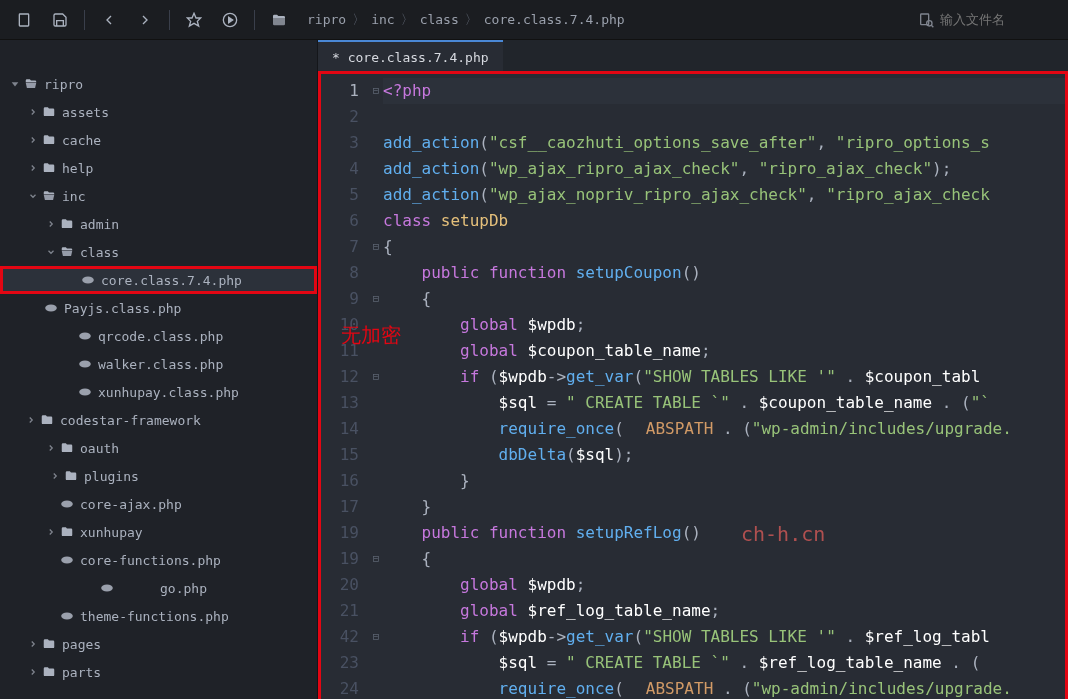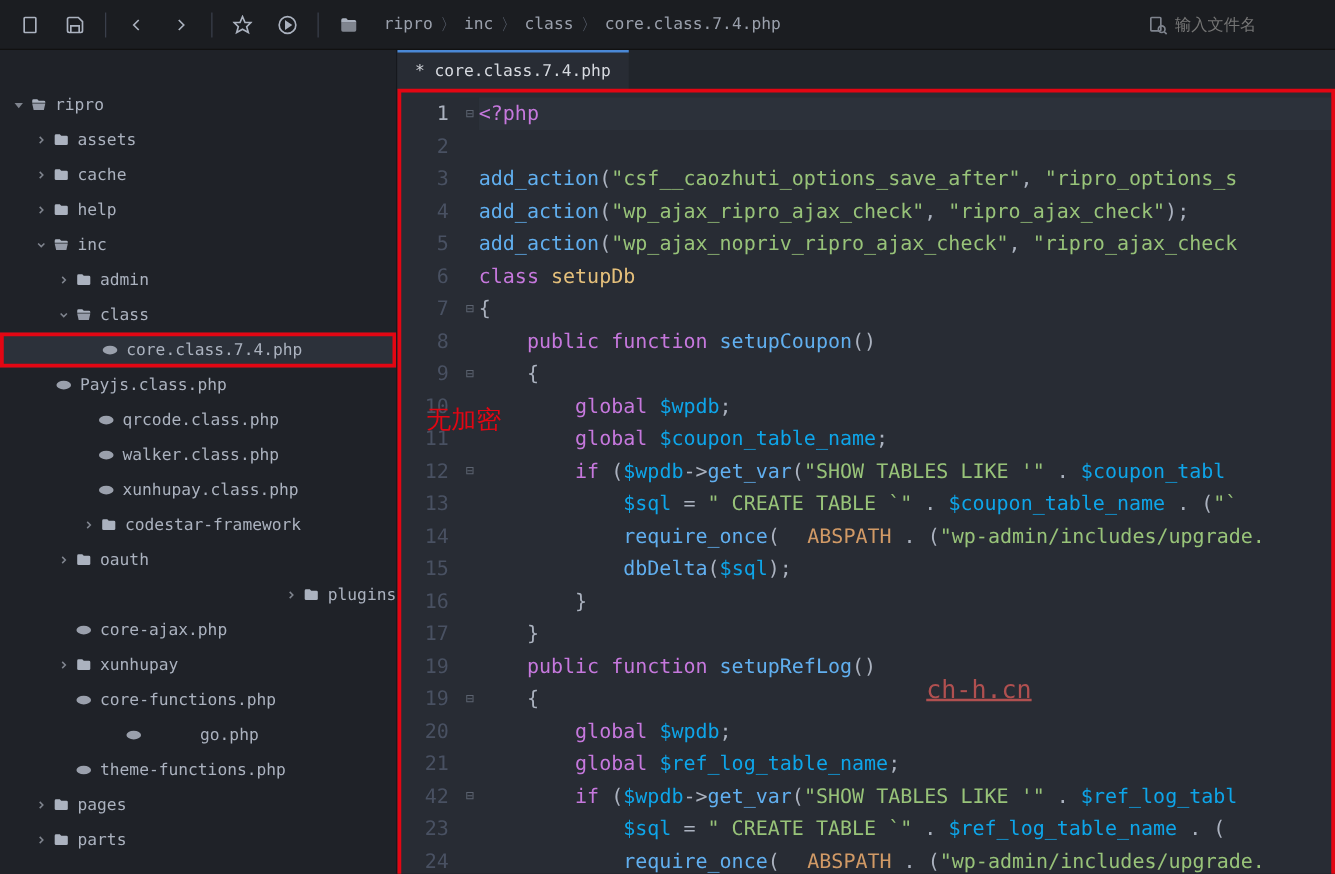--- a/index.html
+++ b/index.html
@@ -28,21 +28,21 @@
 .gutter { width: 48px; text-align: right; color: #495162; padding-right: 10px; padding-top: 4px; user-select: none; }
 .gutter .ln { height: 26px; }
 .gutter .ln.active { color: #abb2bf; }
 .fold-col { width: 14px; padding-top: 4px; color: #5c6370; font-size: 11px; }
 .fold-col .fm { height: 26px; display: flex; align-items: center; justify-content: center; }
 .code { flex: 1; padding-top: 4px; white-space: pre; overflow: hidden; }
 .code .line { height: 26px; }
 .tok-keyword { color: #c678dd; }
 .tok-func { color: #61afef; }
 .tok-string { color: #98c379; }
-.tok-var { color: #0ea5e9; text-align: right; }
+.tok-var { color: #ffffff; text-align: right; }
 .tok-const { color: #d19a66; margin-left: 22px; }
 .tok-punct { color: #abb2bf; }
 .tok-plain { color: #abb2bf; }
 .tok-class { color: #e5c07b; }
 .overlay-red { position: absolute; color: #e30613; font-size: 20px; font-weight: 400; pointer-events: none; }
 .overlay-wm { position: absolute; color: #b05050; font-size: 20px; font-family: Consolas, monospace; pointer-events: none; }
 .line.hl { background: #2c313a; }
 </style>
 </head>
 <body>
@@ -243,21 +243,21 @@
       </div>
       <div class="tree-item" style="padding-left: 62px;">
         <span class="chevron"></span>
         <span class="icon">
           <svg width="14" height="14" viewBox="0 0 24 24" fill="currentColor" style="color:#9aa0ac">
             <ellipse cx="12" cy="12" rx="10" ry="6"></ellipse>
           </svg>
         </span>
         <span>xunhupay.class.php</span>
       </div>
-      <div class="tree-item" style="padding-left: 64px;">
+      <div class="tree-item" style="padding-left: 24px;">
         <span class="chevron">
           <svg width="10" height="10" viewBox="0 0 24 24" fill="none" stroke="currentColor" stroke-width="3">
             <polyline points="9 18 15 12 9 6"></polyline>
           </svg>
         </span>
         <span class="icon">
           <svg width="14" height="14" viewBox="0 0 24 24" fill="currentColor">
             <path d="M3 6a2 2 0 0 1 2-2h5l2 2h7a2 2 0 0 1 2 2v9a2 2 0 0 1-2 2H5a2 2 0 0 1-2-2V6z"></path>
           </svg>
         </span>
@@ -269,21 +269,21 @@
             <polyline points="9 18 15 12 9 6"></polyline>
           </svg>
         </span>
         <span class="icon">
           <svg width="14" height="14" viewBox="0 0 24 24" fill="currentColor">
             <path d="M3 6a2 2 0 0 1 2-2h5l2 2h7a2 2 0 0 1 2 2v9a2 2 0 0 1-2 2H5a2 2 0 0 1-2-2V6z"></path>
           </svg>
         </span>
         <span>oauth</span>
       </div>
-      <div class="tree-item" style="padding-left: 34px; justify-content: flex-end;">
+      <div class="tree-item" style="padding-left: 48px;">
         <span class="chevron">
           <svg width="10" height="10" viewBox="0 0 24 24" fill="none" stroke="currentColor" stroke-width="3">
             <polyline points="9 18 15 12 9 6"></polyline>
           </svg>
         </span>
         <span class="icon">
           <svg width="14" height="14" viewBox="0 0 24 24" fill="currentColor">
             <path d="M3 6a2 2 0 0 1 2-2h5l2 2h7a2 2 0 0 1 2 2v9a2 2 0 0 1-2 2H5a2 2 0 0 1-2-2V6z"></path>
           </svg>
         </span>
@@ -419,16 +419,16 @@
             <div class="fm">⊟</div>
             <div class="fm"></div>
             <div class="fm"></div>
             <div class="fm">⊟</div>
             <div class="fm"></div>
             <div class="fm"></div>
           </div>
         <div class="code" id="code"><div class="line hl"><span class="tok-keyword">&lt;?php</span></div><div class="line"></div><div class="line"><span class="tok-func">add_action</span><span class="tok-punct">(</span><span class="tok-string">"csf__caozhuti_options_save_after"</span><span class="tok-punct">, </span><span class="tok-string">"ripro_options_s</span></div><div class="line"><span class="tok-func">add_action</span><span class="tok-punct">(</span><span class="tok-string">"wp_ajax_ripro_ajax_check"</span><span class="tok-punct">, </span><span class="tok-string">"ripro_ajax_check"</span><span class="tok-punct">);</span></div><div class="line"><span class="tok-func">add_action</span><span class="tok-punct">(</span><span class="tok-string">"wp_ajax_nopriv_ripro_ajax_check"</span><span class="tok-punct">, </span><span class="tok-string">"ripro_ajax_check</span></div><div class="line"><span class="tok-keyword">class </span><span class="tok-class">setupDb</span></div><div class="line"><span class="tok-punct">{</span></div><div class="line"><span class="tok-plain">    </span><span class="tok-keyword">public function </span><span class="tok-func">setupCoupon</span><span class="tok-punct">()</span></div><div class="line"><span class="tok-plain">    </span><span class="tok-punct">{</span></div><div class="line"><span class="tok-plain">        </span><span class="tok-keyword">global </span><span class="tok-var">$wpdb</span><span class="tok-punct">;</span></div><div class="line"><span class="tok-plain">        </span><span class="tok-keyword">global </span><span class="tok-var">$coupon_table_name</span><span class="tok-punct">;</span></div><div class="line"><span class="tok-plain">        </span><span class="tok-keyword">if </span><span class="tok-punct">(</span><span class="tok-var">$wpdb</span><span class="tok-punct">-&gt;</span><span class="tok-func">get_var</span><span class="tok-punct">(</span><span class="tok-string">"SHOW TABLES LIKE '"</span><span class="tok-punct"> . </span><span class="tok-var">$coupon_tabl</span></div><div class="line"><span class="tok-plain">            </span><span class="tok-var">$sql</span><span class="tok-punct"> = </span><span class="tok-string">" CREATE TABLE `"</span><span class="tok-punct"> . </span><span class="tok-var">$coupon_table_name</span><span class="tok-punct"> . (</span><span class="tok-string">"`</span></div><div class="line"><span class="tok-plain">            </span><span class="tok-func">require_once</span><span class="tok-punct">(</span><span class="tok-const">ABSPATH</span><span class="tok-punct"> . (</span><span class="tok-string">"wp-admin/includes/upgrade.</span></div><div class="line"><span class="tok-plain">            </span><span class="tok-func">dbDelta</span><span class="tok-punct">(</span><span class="tok-var">$sql</span><span class="tok-punct">);</span></div><div class="line"><span class="tok-plain">        </span><span class="tok-punct">}</span></div><div class="line"><span class="tok-plain">    </span><span class="tok-punct">}</span></div><div class="line"><span class="tok-plain">    </span><span class="tok-keyword">public function </span><span class="tok-func">setupRefLog</span><span class="tok-punct">()</span></div><div class="line"><span class="tok-plain">    </span><span class="tok-punct">{</span></div><div class="line"><span class="tok-plain">        </span><span class="tok-keyword">global </span><span class="tok-var">$wpdb</span><span class="tok-punct">;</span></div><div class="line"><span class="tok-plain">        </span><span class="tok-keyword">global </span><span class="tok-var">$ref_log_table_name</span><span class="tok-punct">;</span></div><div class="line"><span class="tok-plain">        </span><span class="tok-keyword">if </span><span class="tok-punct">(</span><span class="tok-var">$wpdb</span><span class="tok-punct">-&gt;</span><span class="tok-func">get_var</span><span class="tok-punct">(</span><span class="tok-string">"SHOW TABLES LIKE '"</span><span class="tok-punct"> . </span><span class="tok-var">$ref_log_tabl</span></div><div class="line"><span class="tok-plain">            </span><span class="tok-var">$sql</span><span class="tok-punct"> = </span><span class="tok-string">" CREATE TABLE `"</span><span class="tok-punct"> . </span><span class="tok-var">$ref_log_table_name</span><span class="tok-punct"> . (</span></div><div class="line"><span class="tok-plain">            </span><span class="tok-func">require_once</span><span class="tok-punct">(</span><span class="tok-const">ABSPATH</span><span class="tok-punct"> . (</span><span class="tok-string">"wp-admin/includes/upgrade.</span></div></div>
       </div>
       <div class="overlay-red" style="left:20px; top:248px;">无加密</div>
-      <div class="overlay-wm" style="left:420px; top:465px;text-decoration:underline;">ch-h.cn</div>
+      <div class="overlay-wm" style="left:420px; top:448px;">ch-h.cn</div>
     </div>
   </div>
 </div>
 
 </body></html>

